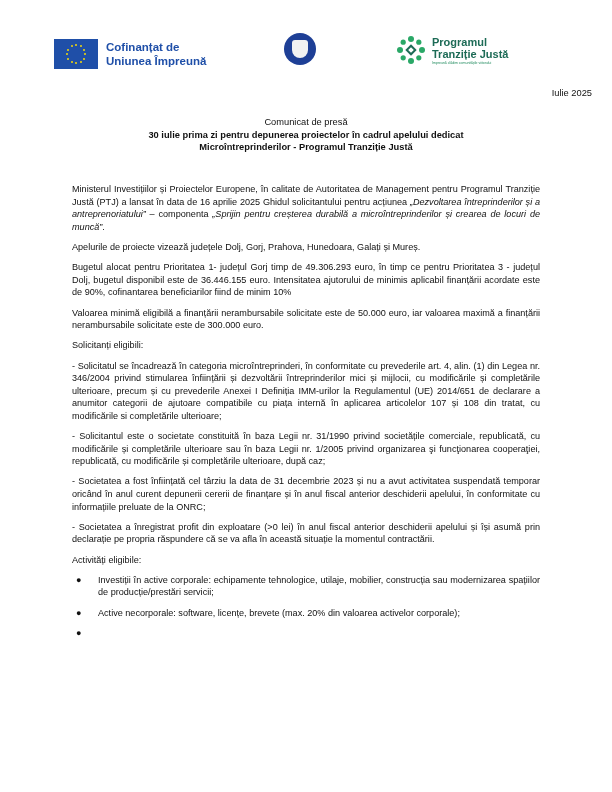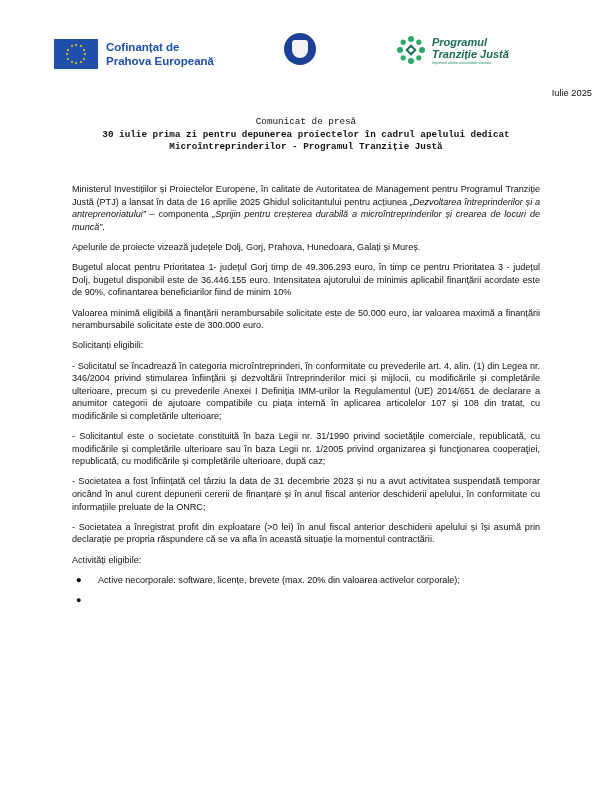--- a/index.html
+++ b/index.html
@@ -6,27 +6,27 @@
   body { width: 612px; height: 792px; position: relative; overflow: hidden;
          font-family: "Liberation Sans", sans-serif; color: #111; }
   .logos { position: absolute; top: 33px; left: 0; width: 518px; height: 44px; }
   .eu { position: absolute; left: 54px; top: 6px; display: flex; align-items: center; }
   .eu-flag { width: 44px; height: 30px; background: #1f4fa8; position: relative; }
   .eu-flag span { position: absolute; width: 2px; height: 2px; background: #f5d90a; border-radius: 50%; }
   .eu-text { margin-left: 8px; font-size: 11.5px; font-weight: bold; color: #1f4fa8; line-height: 14px; }
   .gov { position: absolute; left: 284px; top: 0px; width: 32px; height: 32px; border-radius: 50%;
          background: #1e3f96; display: flex; align-items: center; justify-content: center; }
   .gov-inner { width: 16px; height: 18px; border-radius: 3px 3px 8px 8px; background: #f2f2f2; }
-  .ptj { position: absolute; left: 396px; top: 2px; display: flex; align-items: center; font-style: italic; }
+  .ptj { position: absolute; left: 396px; top: 2px; display: flex; align-items: center; }
   .ptj-flower { width: 30px; height: 30px; position: relative; }
   .ptj-text { margin-left: 6px; }
   .ptj-title { font-size: 11px; font-weight: bold; color: #1d6b56; line-height: 12px; }
   .ptj-tag { font-size: 3.5px; color: #1d8a5c; margin-top: 1px; }
   .date { position: absolute; right: 20px; top: 88px; font-size: 9.3px; }
-  .hdr { position: absolute; top: 116px; left: 72px; width: 468px; text-align: center; font-size: 9.3px; line-height: 12.6px; font-family: Liberation Mono, monospace; }
+  .hdr { position: absolute; top: 116px; left: 72px; width: 468px; text-align: center; font-size: 9.3px; line-height: 12.6px; }
   .hdr .b { font-weight: bold; }
   .body { position: absolute; top: 183px; left: 72px; width: 468px; font-size: 9.1px; line-height: 12.6px; }
   p { margin: 0 0 7.6px 0; text-align: justify; }
   b { font-weight: normal; }
   i { font-style: italic; }
   ul { margin: 0; padding: 0; list-style: none; }
   li { position: relative; padding-left: 26px; margin-bottom: 7.6px; text-align: justify; }
   li .bullet { position: absolute; left: 4px; top: 0; }
 </style>
 </head>
@@ -43,21 +43,21 @@
         <span style="left: 13.2058px; top: 18.5px; background: rgb(245, 217, 10);"></span>
         <span style="left: 12px; top: 14px; background: rgb(245, 217, 10);"></span>
         <span style="left: 13.2058px; top: 9.5px; background: rgb(245, 217, 10);"></span>
         <span style="left: 16.5px; top: 6.20577px; background: rgb(245, 217, 10);"></span>
         <span style="left: 21px; top: 5px; background: rgb(245, 217, 10);"></span>
         <span style="left: 25.5px; top: 6.20577px; background: rgb(245, 217, 10);"></span>
         <span style="left: 28.7942px; top: 9.5px; background: rgb(245, 217, 10);"></span>
       </div>
     <div class="eu-text">
       <div>Cofinanțat de</div>
-      <div>Prahova Europeană</div>
+      <div>Uniunea Împreună</div>
     </div>
   </div>
   <div class="gov">
     <div class="gov-inner"></div>
   </div>
   <div class="ptj">
     <svg class="ptj-flower" viewBox="0 0 30 30">
       <g fill="#2aa867">
         <circle cx="15" cy="4" r="3"></circle>
           <circle cx="15" cy="26" r="3"></circle>
@@ -102,17 +102,17 @@
 
   <p>- Solicitantul este o societate constituită în baza Legii nr. 31/1990 privind societățile comerciale, republicată, cu modificările și completările ulterioare sau în baza Legii nr. 1/2005 privind organizarea şi funcţionarea cooperaţiei, republicată, cu modificările și completările ulterioare, după caz;</p>
 
   <p><span>- Societatea a fost </span><b>înființată cel târziu la data de 31 decembrie 2023</b><span> și nu a avut activitatea suspendată temporar oricând în anul curent depunerii cererii de finanțare și în anul fiscal anterior deschiderii apelului, în conformitate cu informațiile preluate de la ONRC;</span></p>
 
   <p>- Societatea a înregistrat profit din exploatare (&gt;0 lei) în anul fiscal anterior deschiderii apelului și își asumă prin declarație pe propria răspundere că se va afla în această situație la momentul contractării.</p>
 
   <p><b>Activități eligibile:</b></p>
 
   <ul>
-    <li><span class="bullet">●</span></li>
+    <li><span class="bullet">●</span><span>Investiții în active corporale: echipamente tehnologice, utilaje, mobilier, construcția sau modernizarea spațiilor de producție/prestări servicii;</span></li>
     <li><span class="bullet">●</span><span>Active necorporale: software, licențe, brevete (max. 20% din valoarea activelor corporale);</span></li>
     <li><span class="bullet">●</span></li>
   </ul>
 </div>
 
 </body></html>

